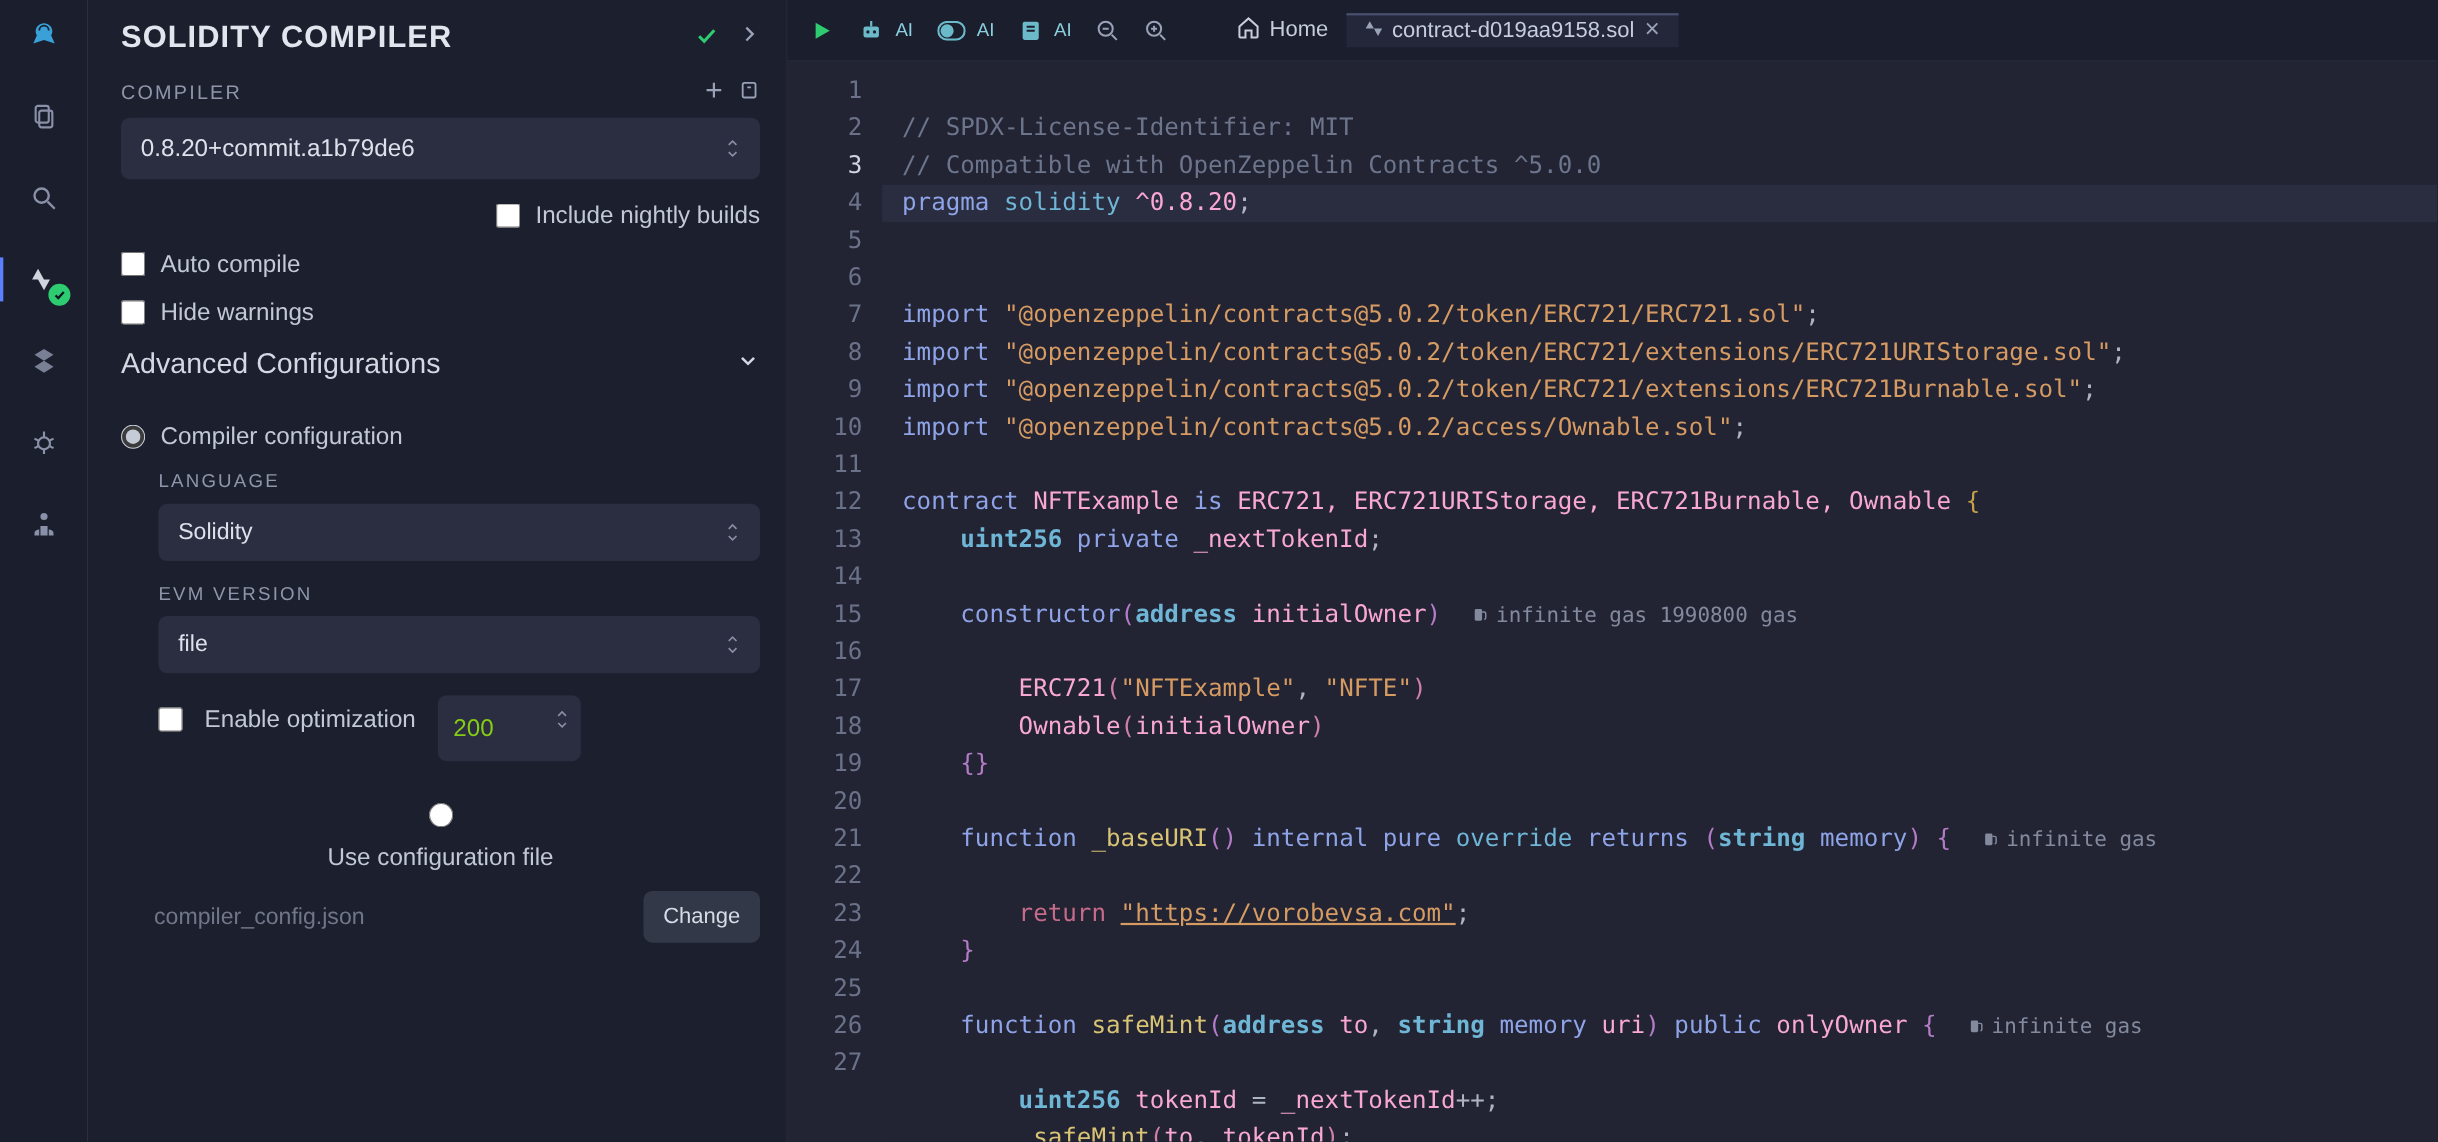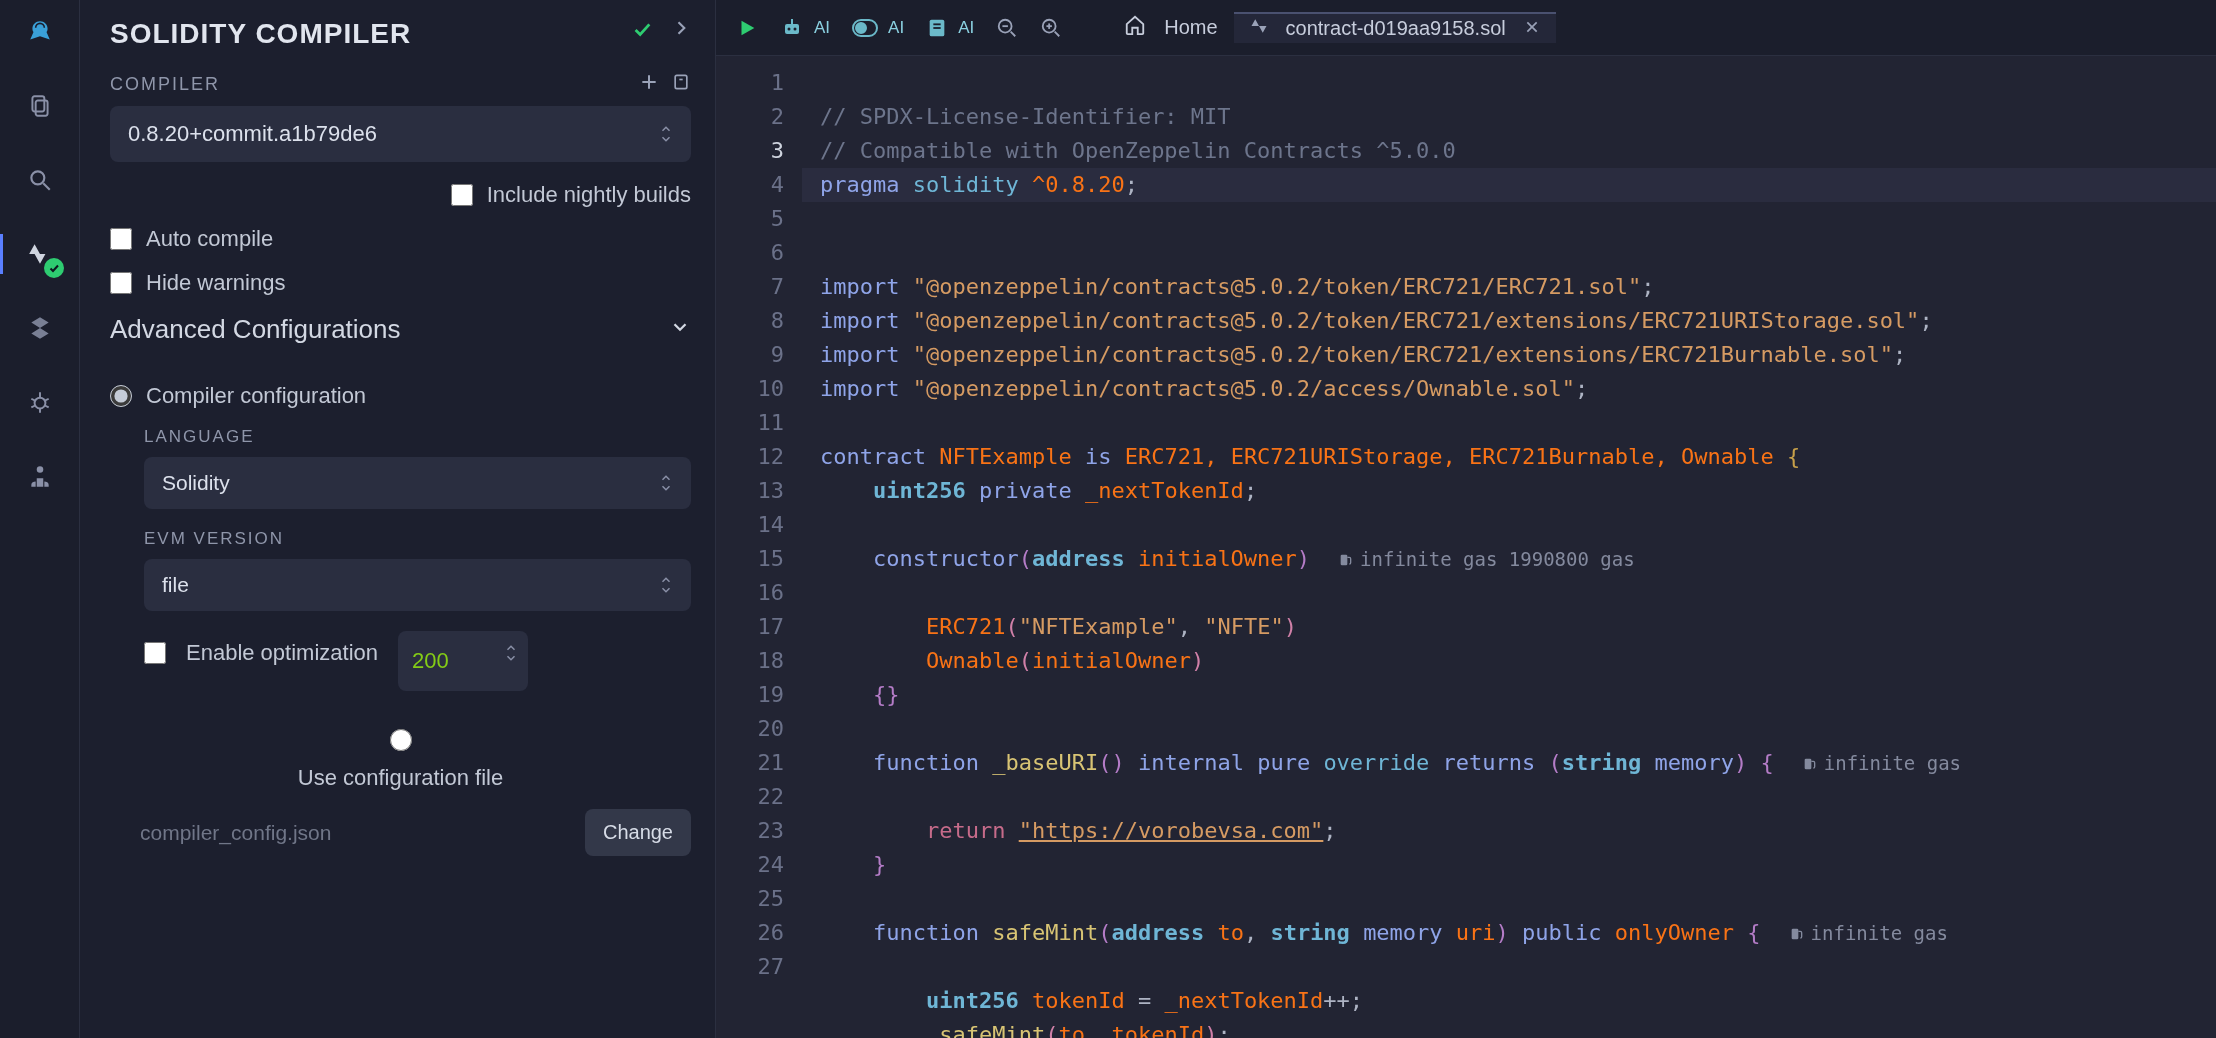--- a/index.html
+++ b/index.html
@@ -10,21 +10,21 @@
   display:flex;
 }
 .iconbar { width:80px; background:#1b1e2c; display:flex; flex-direction:column; align-items:center; padding-top:12px; gap:34px; border-right:1px solid #2b2f40;}
 .iconbar .ic { width:40px; height:40px; display:flex; align-items:center; justify-content:center; color:#8a90a7; position:relative;}
 .iconbar .ic.active { color:#cfd4df; }
 .iconbar .ic.active::before { content:""; position:absolute; left:-20px; top:0; bottom:0; width:3px; background:#5a7fff;}
 .badge-dot { position:absolute; bottom:-4px; right:-4px; width:20px; height:20px; border-radius:50%; background:#2ecc71; display:flex; align-items:center; justify-content:center;}
 .badge-dot svg{width:12px;height:12px;color:#0e1620;}
 
 .sidepanel { width:636px; background:#1c1f2e; padding:18px 24px 18px 30px; overflow:hidden; border-right:1px solid #2b2f40;}
-.sp-head { display:flex; justify-content:space-between; margin-bottom:22px;}
+.sp-head { display:flex; align-items:center; justify-content:space-between; margin-bottom:22px;}
 .sp-title { font-size:28px; font-weight:600; letter-spacing:1px; color:#e1e5ee;}
 .sp-head-icons { display:flex; gap:18px; color:#9aa2b8;}
 .sp-head-icons .chk{ color:#2ecc71;}
 
 .field-row { display:flex; align-items:center; justify-content:space-between; margin-bottom:10px;}
 .field-label { font-size:18px; letter-spacing:2px; color:#8f96aa;}
 .field-icons{ display:flex; gap:12px; color:#9aa2b8;}
 
 .select-box { background:#2a2e40; border-radius:8px; height:56px; display:flex; align-items:center; justify-content:space-between; padding:0 18px; font-size:22px; color:#dce1ec; margin-bottom:20px;}
 .select-box.small{height:52px;font-size:21px;}
@@ -44,36 +44,36 @@
 
 .cfg-file-row{ display:flex; align-items:center; justify-content:space-between; margin-left:30px; margin-top:18px;}
 .cfg-file{ font-size:21px; color:#707688;}
 .change-btn{ background:#333849; color:#d7dce7; border:none; border-radius:8px; padding:12px 18px; font-size:20px;}
 
 .editor{ flex:1; display:flex; flex-direction:column; background:#222433;}
 .topbar{ height:56px; display:flex; align-items:center; gap:10px; padding:12px 14px; background:#1b1e2c; border-bottom:1px solid #2b2f40;}
 .tb-btn{ display:flex; align-items:center; gap:6px; color:#9aa2b8; padding:4px 6px; font-size:18px;}
 .tb-btn.play{ color:#2ecc71;}
 .tb-btn .ai{ color:#8ad0e0; font-size:17px; margin-left:4px;}
-.tab{ display:flex; align-items:center; gap:18px; font-size:20px; color:#c7cddc; padding:0 16px; height:100%;}
+.tab{ display:flex; align-items:center; gap:8px; font-size:20px; color:#c7cddc; padding:0 16px; height:100%;}
 .tab.active{ background:#242739; border-top:2px solid #4a5170;}
 .tab .close{ color:#9aa2b8;}
 .tab-group{ margin-left:30px; display:flex; height:100%;}
 
 .codewrap{ flex:1; display:flex; font-family: "Menlo","Consolas",monospace; font-size:22px; line-height:34px; overflow:hidden;}
 .gutter{ width:86px; text-align:right; padding:10px 18px 0 0; color:#6b7189; background:#222433; user-select:none;}
 .gutter .cur{ color:#cfd4df;}
 .code{ flex:1; padding:10px 0 0 18px; white-space:pre; color:#c9cfdc; position:relative;}
 .c-cm{ color:#6d758c;}
 .c-kw{ color:#8fa4e8;}
 .c-kw2{ color:#6fb6d6;}
 .c-str{ color:#d69b63;}
 .c-fn{ color:#d8c474;}
 .c-ty{ color:#6fb6d6;font-weight:bold;}
-.c-id{ color:#f97316;}
+.c-id{ color:#f9a8d4;}
 .c-pn{ color:#aeb4c4;}
 .c-pnO{ color:#c7a04a;}
 .c-pnB{ color:#b47cc7;}
 .c-pnP{ color:#d080a8;}
 .c-ret{ color:#c66b8a;}
 .url{ text-decoration:underline;}
 
 .gas{ color:#848a9e; font-size:19px; margin-left:28px;}
 .gas svg{ width:16px; height:16px; vertical-align:-2px; margin-right:6px;}
 .lineflex{ display:flex; align-items:center;}

